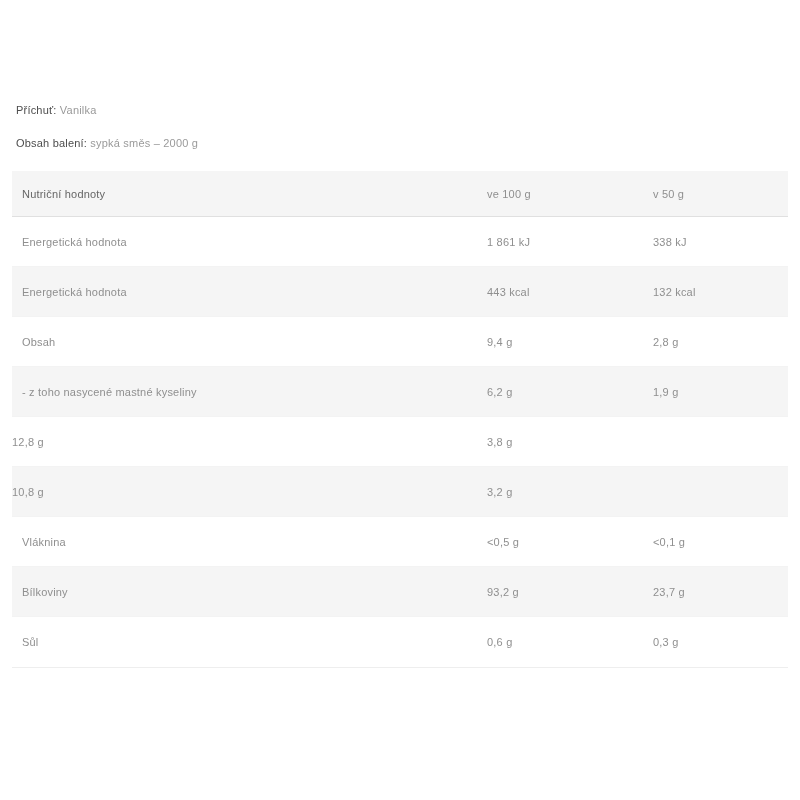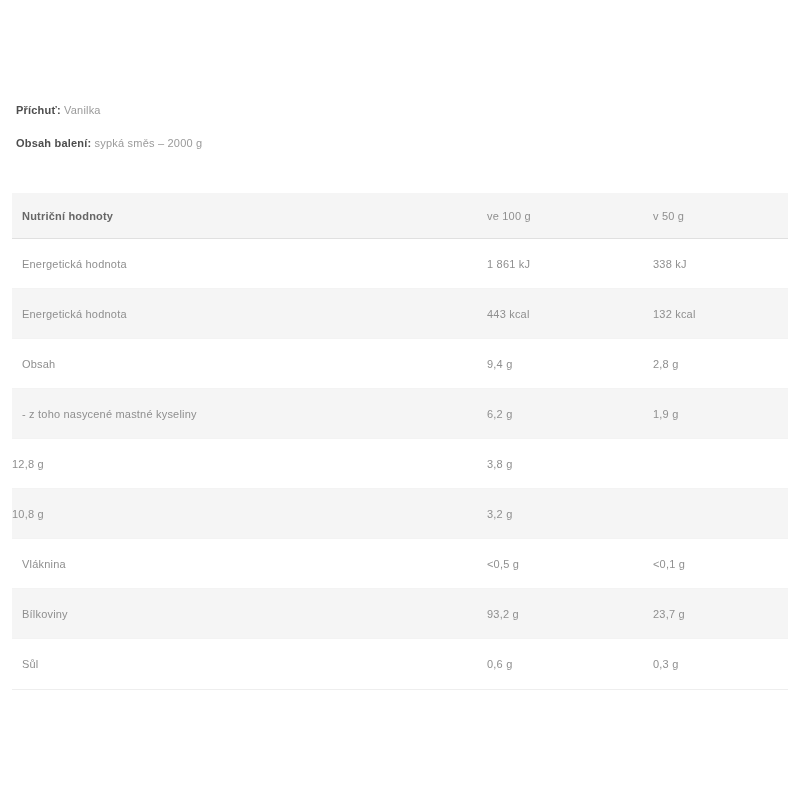--- a/index.html
+++ b/index.html
@@ -11,22 +11,22 @@
   .page { width: 800px; height: 800px; padding: 104px 12px 0 12px; background: var(--page-bg, #fff); }
 
   .intro-line {
     font-size: 11px;
     line-height: 13px;
     color: var(--intro-text, #9a9a9a);
     margin: 0 0 0 4px;
     letter-spacing: .2px;
   }
   .intro-line.flavor { margin-bottom: 20px; }
-  .intro-line.package { margin-bottom: 43px; }
-  .intro-line strong { color: var(--intro-bold, #4d4d4d); font-weight: bold; }
+  .intro-line.package { margin-bottom: 21px; }
+  .intro-line strong { color: var(--intro-bold, #4d4d4d); font-weight: normal; }
 
   .ntable {
     width: 776px;
     border-bottom: 1px solid var(--table-bottom-border, #eeeeee);
   }
   .nrow {
     display: grid;
     grid-template-columns: 475px 166px auto;
     align-items: center;
     min-height: 50px;
@@ -35,21 +35,21 @@
     letter-spacing: .2px;
     border-bottom: 1px solid var(--row-border, #f3f3f3);
   }
   .nrow:last-child { border-bottom: none; }
   .nrow .c1 { padding-left: 10px; padding-right: 10px; }
   .nhead {
     min-height: 46px;
     background: var(--stripe, #f5f5f5);
     border-bottom: 1px solid var(--head-border, #e0e0e0);
   }
-  .nhead .c1 { font-weight: bold; color: var(--head-text, #666666); }
+  .nhead .c1 { font-weight: normal; color: var(--head-text, #666666); }
   
   .nrow:nth-child(2n+3) { background: var(--stripe, #f5f5f5); }
 </style>
 </head>
 <body>
 
 <div class="page">
 
   <p class="intro-line flavor">
     <strong>Příchuť:</strong>

